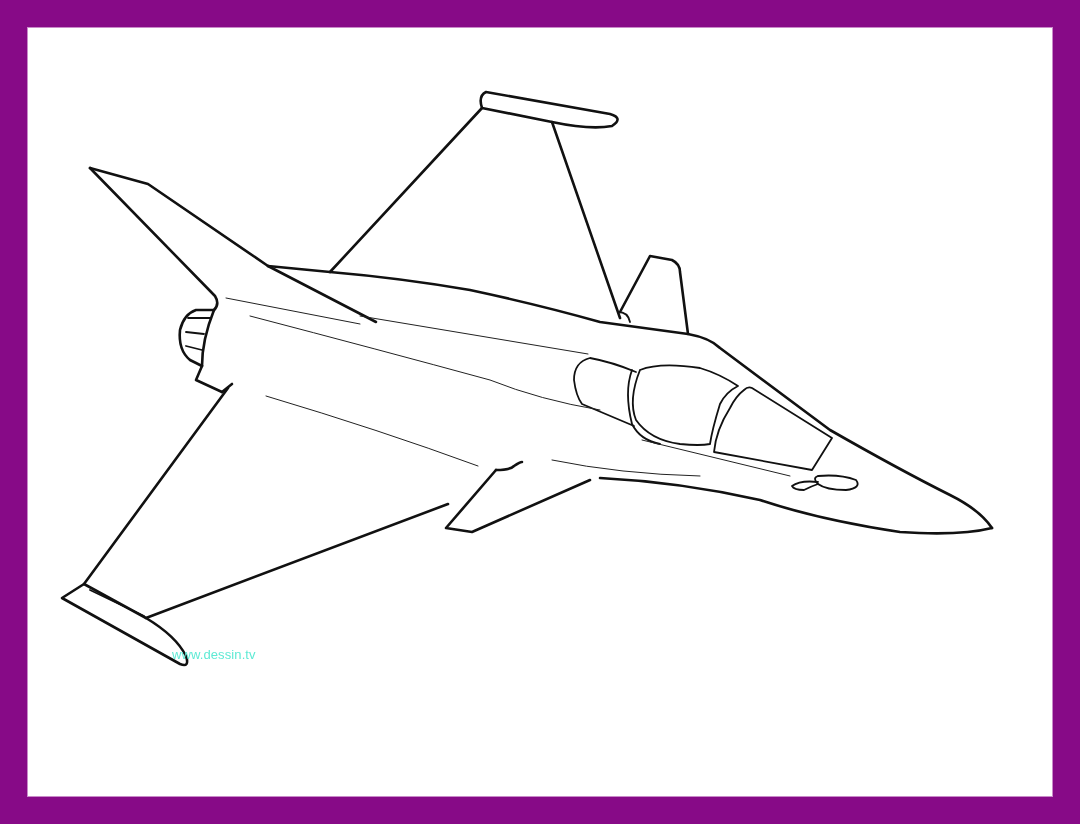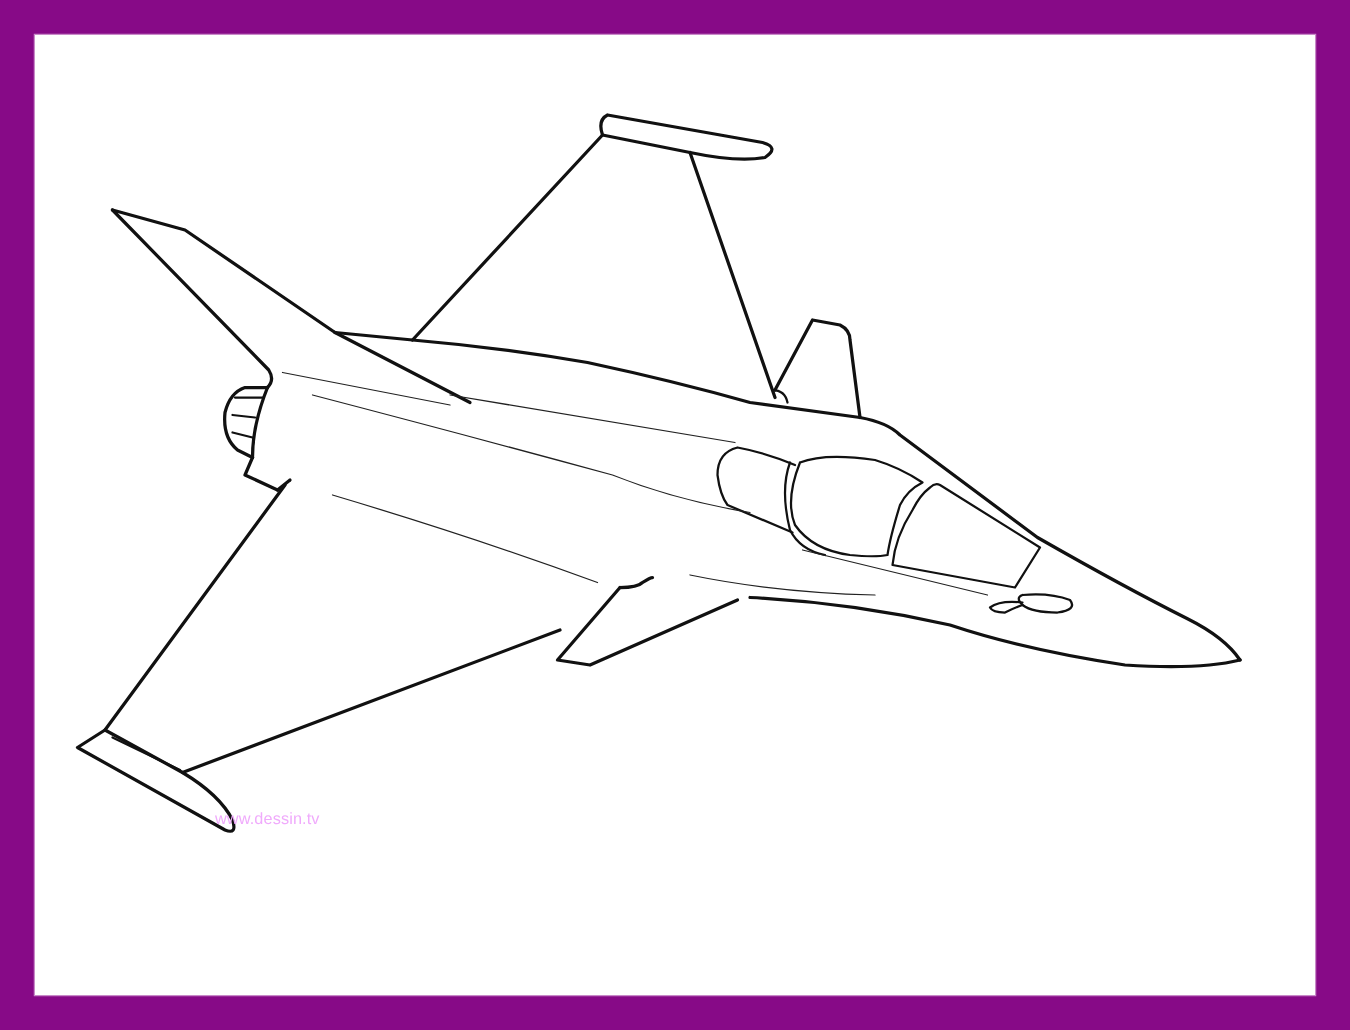--- a/index.html
+++ b/index.html
@@ -30,21 +30,21 @@
     }
     .thick { fill: none; stroke: #111111; stroke-width: 2.6; stroke-linejoin: round; stroke-linecap: round; }
     .mid   { fill: none; stroke: #111111; stroke-width: 1.8; stroke-linejoin: round; stroke-linecap: round; }
     .thin  { fill: none; stroke: #222222; stroke-width: 1;   stroke-linecap: round; }
     .watermark {
       position: absolute;
       left: 172px;
       top: 647px;
       font-family: "Liberation Sans", sans-serif;
       font-size: 13px;
-      color: #f0abfc;
+      color: #5eead4;
       letter-spacing: 0.1px;
     }
   </style>
 </head>
 <body>
 
 <div class="frame"></div>
 <div class="canvas"></div>
 
 <svg class="drawing" viewBox="0 0 1080 824" xmlns="http://www.w3.org/2000/svg">

